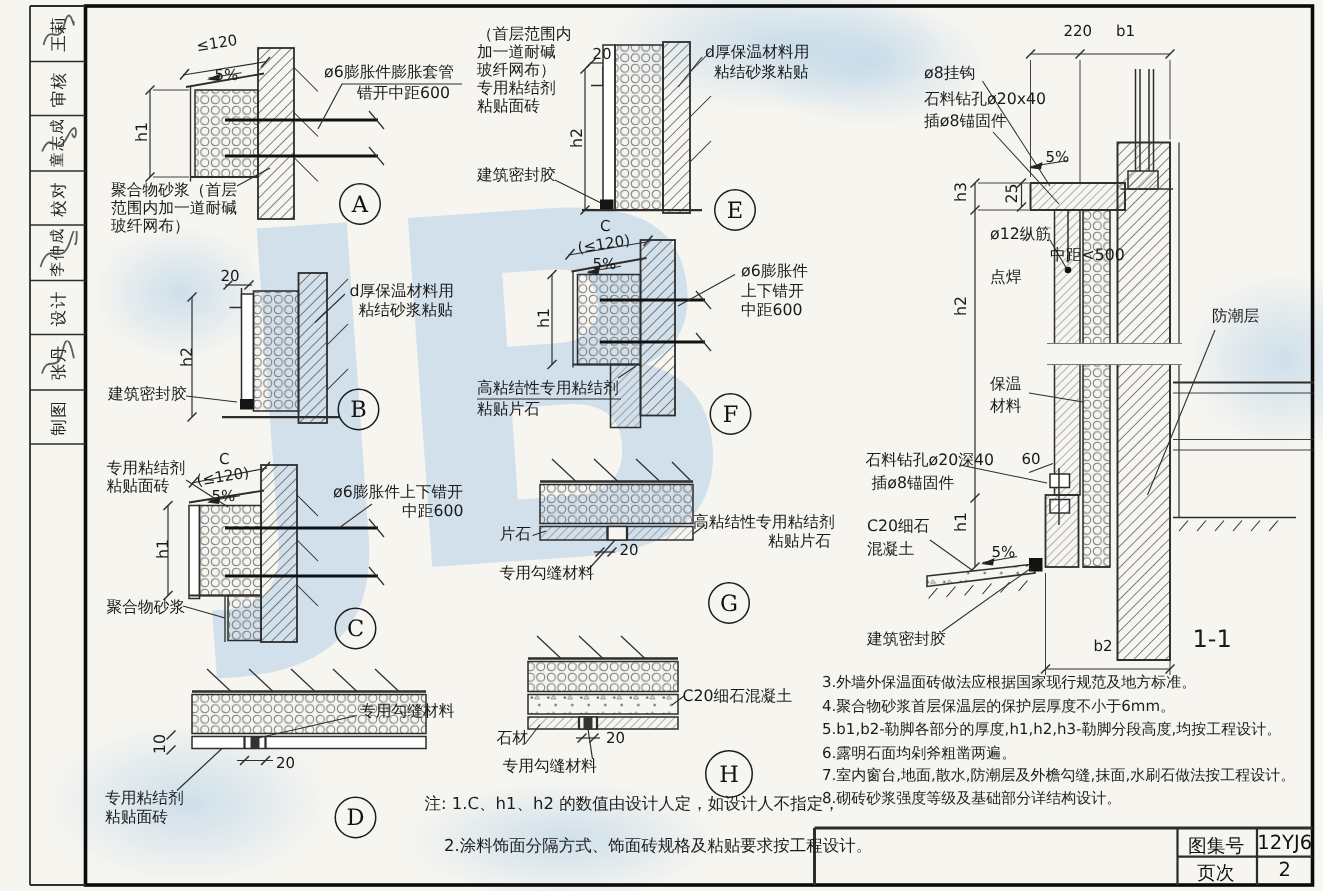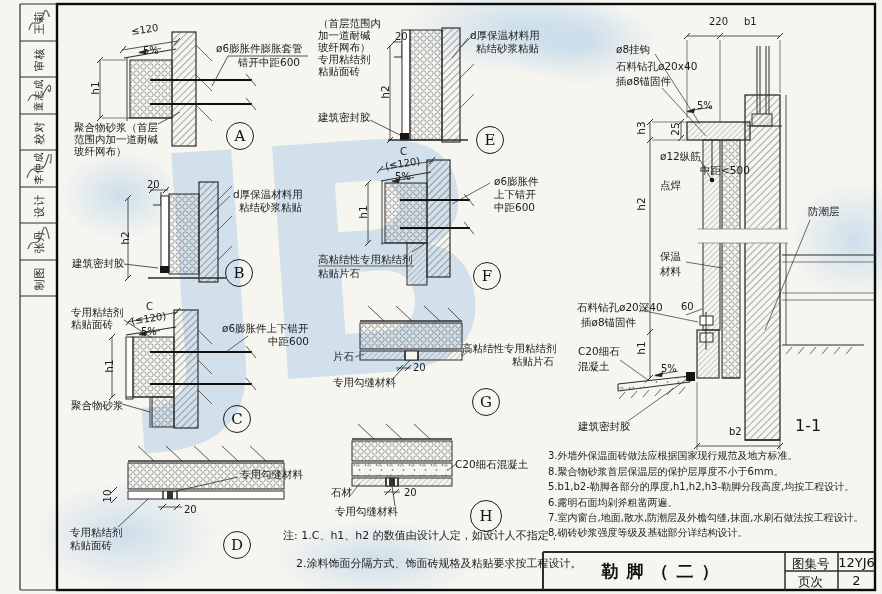--- a/index.html
+++ b/index.html
@@ -473,26 +473,25 @@
   <div class="lbl" style="left:578px;top:360px;">混凝土</div>
   <div class="vlbl" style="left:630px;top:342px;">h1</div>
   <div class="lbl sm" style="left:661px;top:362px;">5%</div>
   <div class="lbl" style="left:578px;top:420px;">建筑密封胶</div>
   <div class="lbl sm" style="left:729px;top:425px;">b2</div>
   <div class="lbl" style="left:795px;top:416px;font-size:16px;">1-1</div>
 
   <div class="note" style="left:283px;top:529px;">注: 1.C、h1、h2 的数值由设计人定，如设计人不指定，</div>
   <div class="note" style="left:296px;top:557px;">2.涂料饰面分隔方式、饰面砖规格及粘贴要求按工程设计。</div>
   <div class="note noter" style="left:548px;top:450px;">3.外墙外保温面砖做法应根据国家现行规范及地方标准。</div>
-  <div class="note noter" style="left:548px;top:466px;">8.聚合物砂浆首层保温层的保护层厚度不小于6mm。</div>
+  <div class="note noter" style="left:548px;top:466px;">4.聚合物砂浆首层保温层的保护层厚度不小于6mm。</div>
   <div class="note noter" style="left:548px;top:481px;">5.b1,b2-勒脚各部分的厚度,h1,h2,h3-勒脚分段高度,均按工程设计。</div>
   <div class="note noter" style="left:548px;top:497px;">6.露明石面均剁斧粗凿两遍。</div>
   <div class="note noter" style="left:548px;top:512px;">7.室内窗台,地面,散水,防潮层及外檐勾缝,抹面,水刷石做法按工程设计。</div>
   <div class="note noter" style="left:548px;top:527px;">8.砌砖砂浆强度等级及基础部分详结构设计。</div>
 
-  <div class="tb-title">勒脚（二）</div>
   <div class="tb-cell" style="left:792px;top:556px;">图集号</div>
   <div class="tb-cell" style="left:838px;top:555px;width:37px;text-align:center;font-size:13px;">12YJ6</div>
   <div class="tb-cell" style="left:798px;top:574px;">页次</div>
   <div class="tb-cell" style="left:838px;top:573px;width:37px;text-align:center;font-size:13px;">2</div>
 
 
 </div>
 
 </body></html>

